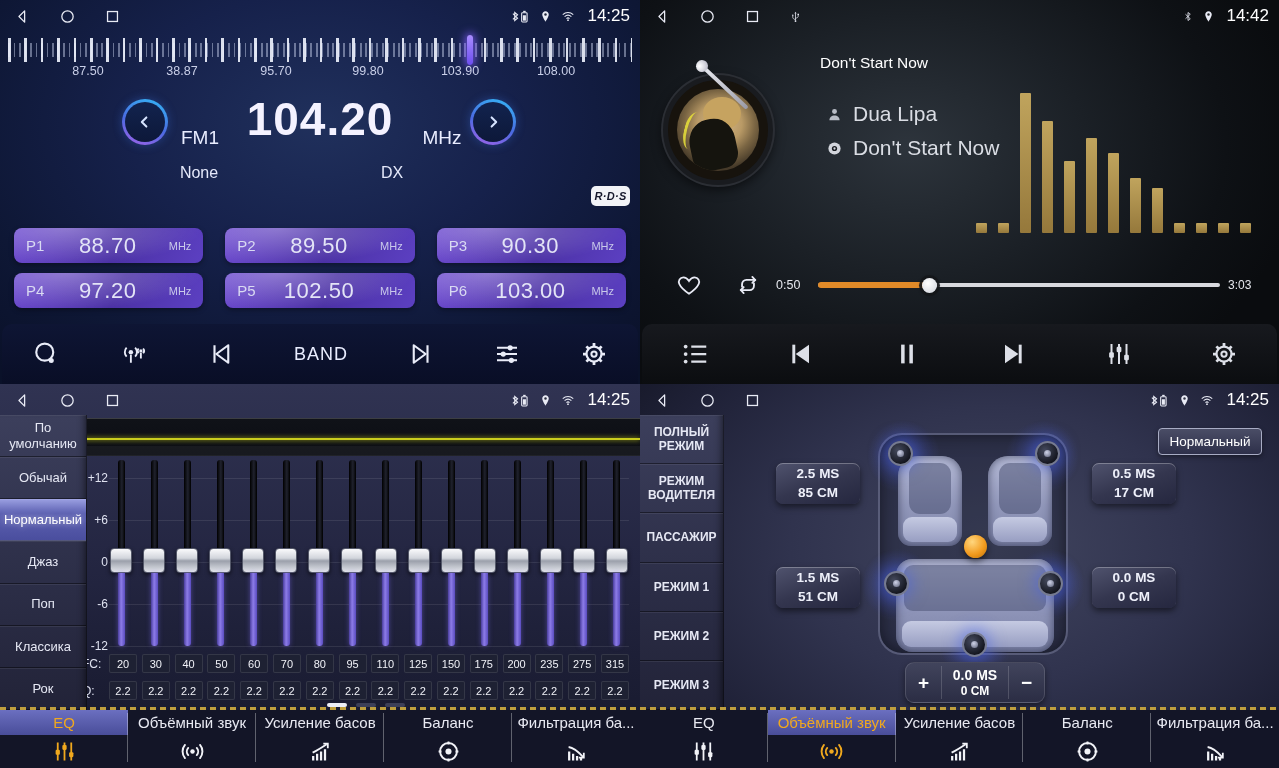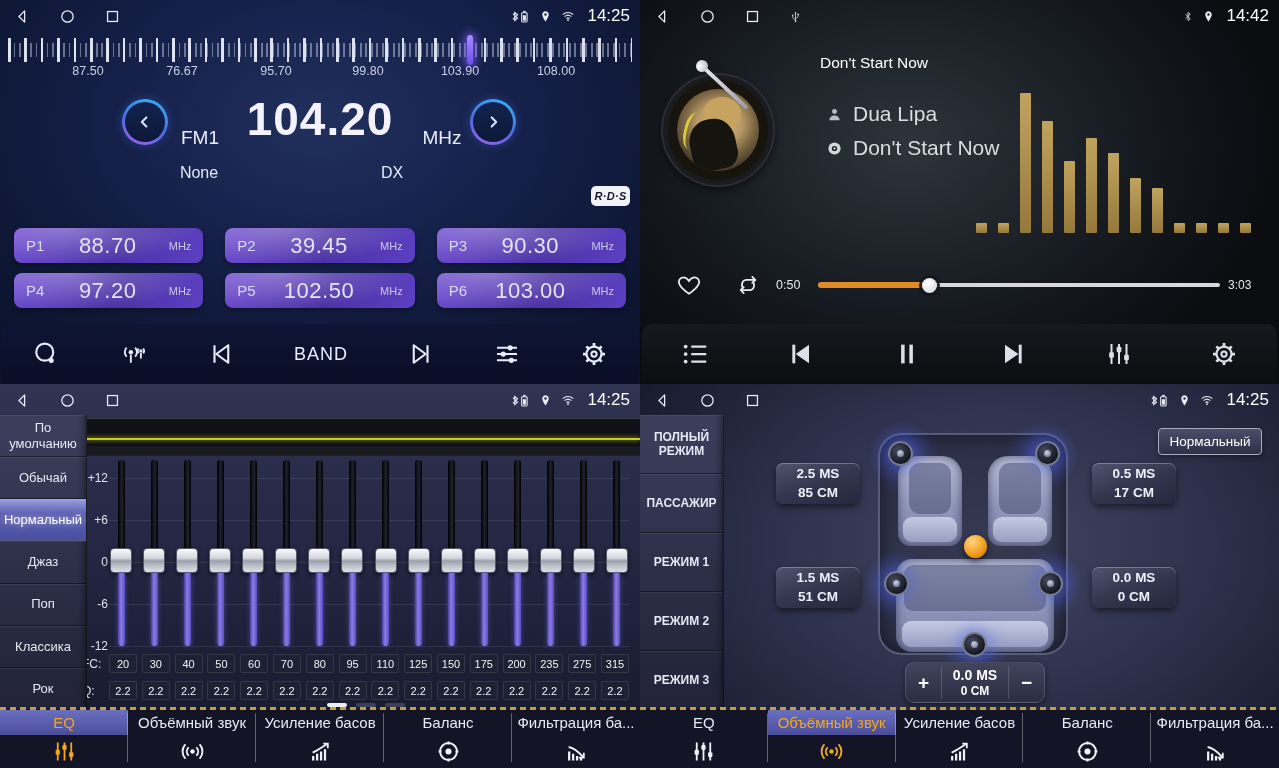--- a/index.html
+++ b/index.html
@@ -189,21 +189,21 @@
       </div>
     </div>
 
     <div id="dial">
       <div class="ticks-minor"></div>
       <div class="ticks-major"></div>
       <div id="dial-indicator" style="left: 467.4px;"></div>
     </div>
     <div id="dial-labels">
         <div class="dial-label" style="left: 58px;">87.50</div>
-        <div class="dial-label" style="left: 152px;">76.67</div>
+        <div class="dial-label" style="left: 152px;">38.87</div>
         <div class="dial-label" style="left: 246px;">95.70</div>
         <div class="dial-label" style="left: 338px;">99.80</div>
         <div class="dial-label" style="left: 430px;">103.90</div>
         <div class="dial-label" style="left: 526px;">108.00</div>
       </div>
 
     <div class="nav-circle-btn" id="btn-prev-freq">
         <svg width="22" height="22" viewBox="0 0 24 24">
           <path d="M13.5 7l-5 5 5 5" stroke="currentColor" stroke-width="2.2" fill="none" stroke-linecap="round" stroke-linejoin="round"></path>
         </svg>
@@ -221,21 +221,21 @@
     <div id="rds-badge">R·D·S</div>
 
     <div id="preset-grid">
         <div class="preset-btn">
           <span class="p-id">P1</span>
           <span class="p-freq">88.70</span>
           <span class="p-unit">MHz</span>
         </div>
         <div class="preset-btn">
           <span class="p-id">P2</span>
-          <span class="p-freq">39.45</span>
+          <span class="p-freq">89.50</span>
           <span class="p-unit">MHz</span>
         </div>
         <div class="preset-btn">
           <span class="p-id">P3</span>
           <span class="p-freq">90.30</span>
           <span class="p-unit">MHz</span>
         </div>
         <div class="preset-btn">
           <span class="p-id">P4</span>
           <span class="p-freq">97.20</span>
@@ -800,20 +800,21 @@
               </g>
               <circle cx="12" cy="19.2" r="1.5" fill="currentColor"></circle>
             </svg>
           </span>
         <span class="sb-time">14:25</span>
       </div>
     </div>
 
     <div class="sidepanel" id="mode-sidebar">
         <div class="side-item">ПОЛНЫЙ РЕЖИМ</div>
+        <div class="side-item">РЕЖИМ ВОДИТЕЛЯ</div>
         <div class="side-item">ПАССАЖИР</div>
         <div class="side-item">РЕЖИМ 1</div>
         <div class="side-item">РЕЖИМ 2</div>
         <div class="side-item">РЕЖИМ 3</div>
       </div>
 
     <div class="profile-btn">Нормальный</div>
 
     <div class="delay-btn" id="delay-fl">
       <span>2.5 MS</span>

